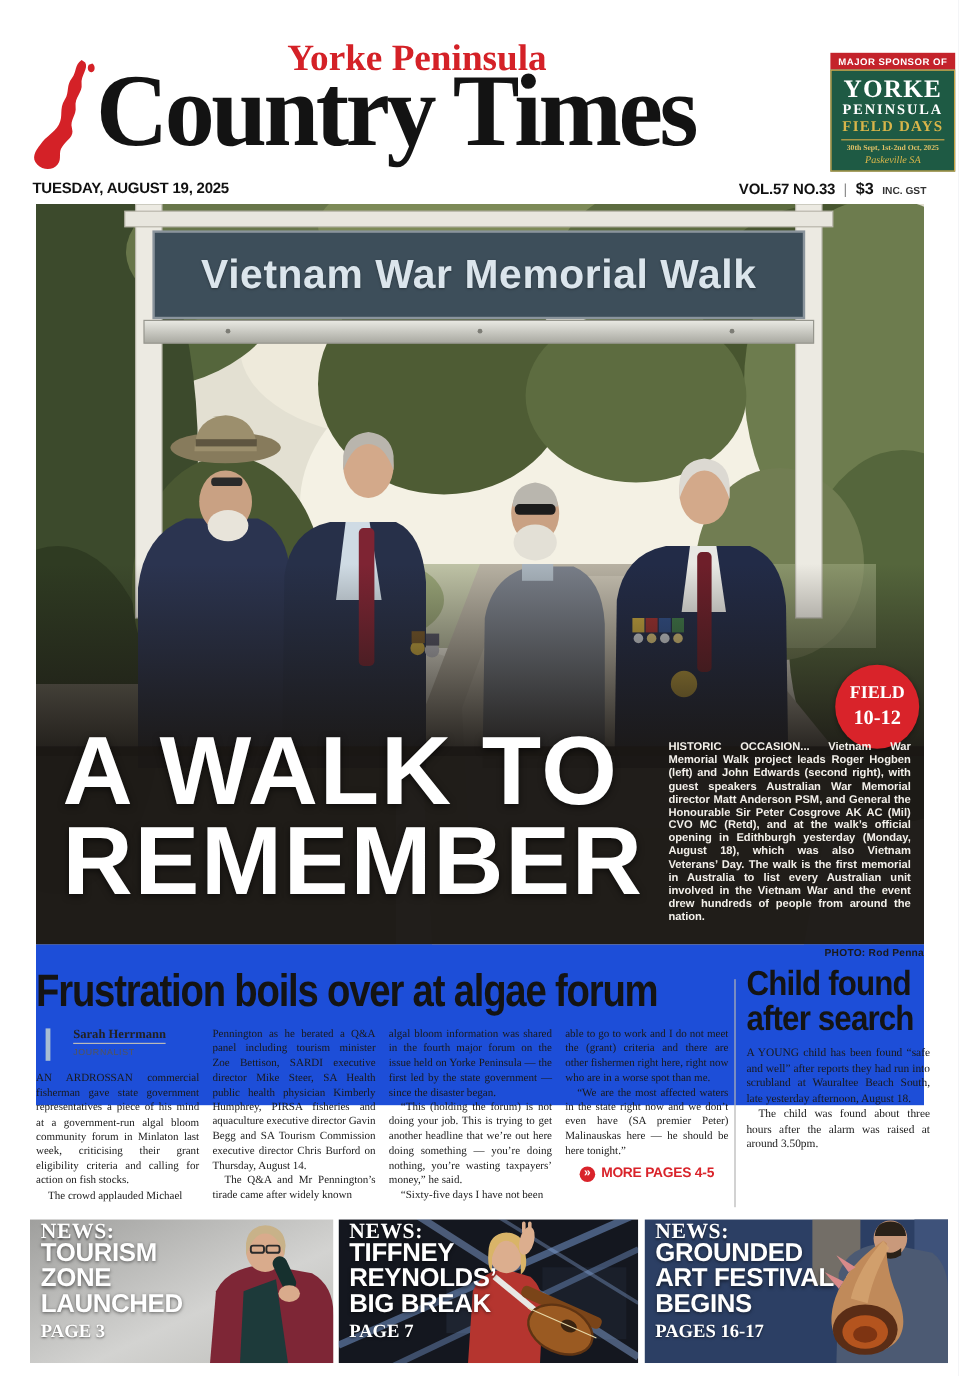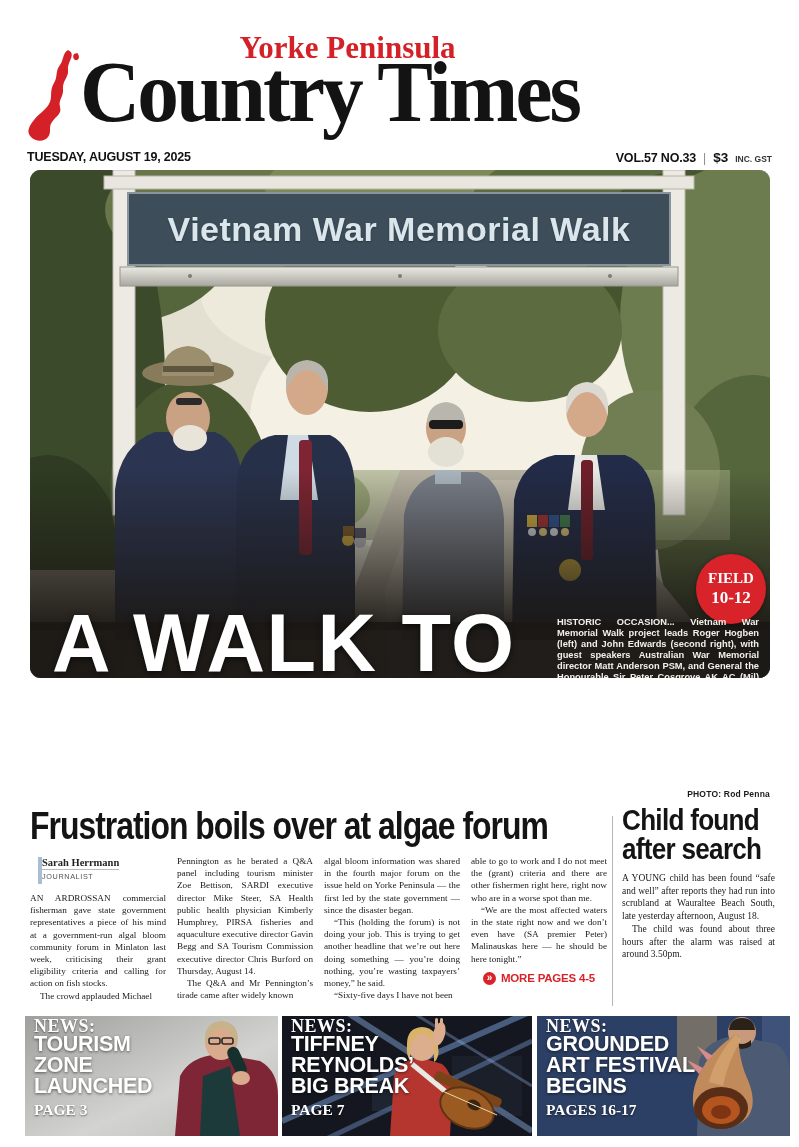--- a/index.html
+++ b/index.html
@@ -46,21 +46,21 @@
     display:flex; justify-content:space-between; align-items:center;
   }
   .d-date { font-weight:bold; font-size:12.5px; letter-spacing:-0.2px; }
   .d-right { display:flex; align-items:baseline; gap:7px; }
   .d-vol { font-weight:bold; font-size:12.5px; letter-spacing:-0.2px; }
   .d-pipe { color:#8a8a8a; font-size:12px; }
   .d-price { font-weight:bold; font-size:13.5px; }
   .d-gst { font-size:8.5px; font-weight:bold; color:#333; }
 
   
-  .hero { position:absolute; left:30px; top:170px; width:740px; height:508px; overflow:hidden; background:#1d4ed8;border-radius:11px; }
+  .hero { position:absolute; left:30px; top:170px; width:740px; height:751px; overflow:hidden; background:#1d4ed8; }
   .hero svg { position:absolute; left:0; top:0; }
   .sign-label {
     position:absolute; left:98px; top:26px; width:542px; height:66px;
     display:flex; align-items:center; justify-content:center;
     color:#dbe5ec; font-weight:bold; font-size:34px; letter-spacing:0.5px;
     text-shadow:0 1px 2px rgba(0,0,0,0.35);
   }
   .hero-headline {
     position:absolute; left:22px; top:436px; width:560px;
     color:#ffffff; font-weight:bold; font-size:81px; line-height:75px;
@@ -92,21 +92,21 @@
     white-space:nowrap; transform:scaleX(0.84); transform-origin:0 50%;
     color:#141414;
   }
   .cols { display:flex; gap:11px; margin-top:9px; height:153px; overflow:hidden; }
   .col { width:136px; flex:0 0 136px; display:flex; flex-direction:column; }
   .col p {
     font-family:"Liberation Serif", serif; font-size:9.2px; line-height:12.2px;
     text-align:justify; color:#191919;
   }
   .col p.indent { text-indent:10px; }
-  .byline { display:flex; gap:0; margin:2px 0 8px 8px; }
+  .byline { display:flex; gap:19px; margin:2px 0 8px 8px; }
   .byline .bar { width:4px; height:27px; background:#a9bdd3; }
   .byline .bname {
     font-family:"Liberation Serif", serif; font-weight:bold; font-size:10.5px;
     border-bottom:1px solid #b9b9b9; padding-bottom:1px; color:#222;
   }
   .byline .brole { font-size:7.3px; color:#555; letter-spacing:0.6px; margin-top:2px; }
   .more { display:flex; align-items:center; justify-content:center; gap:5px; margin-top:7px; cursor:pointer; }
   .more .dot {
     width:13px; height:13px; border-radius:50%; background:#d9232a; color:#fff;
     font-size:10px; line-height:12px; text-align:center; font-weight:bold;
@@ -155,20 +155,31 @@
 <div class="page">
 
   <header class="masthead">
     <svg class="pen-logo" viewBox="0 0 60 92">
       <path fill="#d42127" d="M44,0 C38,4 40,10 36,15 C31,21 34,27 30,33 C25,41 29,47 25,54 C21,61 14,64 10,70 C5,76 2,82 7,87 C12,92 20,92 24,87 C28,82 24,77 28,72 C32,66 38,64 36,57 C34,50 40,46 39,39 C38,31 45,27 44,20 C43,13 50,7 47,2 Z"></path>
       <path fill="#d42127" d="M50,4 C48,7 50,11 53,10 C56,9 55,4 53,3 Z"></path>
     </svg>
     <div class="mast-region">Yorke Peninsula</div>
     <div class="mast-title">Country Times</div>
 
+    <div class="sponsor">
+      <div class="sponsor-top">MAJOR SPONSOR OF</div>
+      <div class="sponsor-body">
+        <div class="sp-yorke">YORKE</div>
+        <div class="sp-pen">PENINSULA</div>
+        <div class="sp-fd">FIELD DAYS</div>
+        <div class="sp-div"></div>
+        <div class="sp-dates">30th Sept, 1st-2nd Oct, 2025</div>
+        <div class="sp-loc">Paskeville SA</div>
+      </div>
+    </div>
   </header>
 
   <div class="datebar">
     <span class="d-date">TUESDAY, AUGUST 19, 2025</span>
     <span class="d-right">
       <span class="d-vol">VOL.57  NO.33</span>
       <span class="d-pipe">|</span>
       <span class="d-price">$3</span>
       <span class="d-gst">INC. GST</span>
     </span>

